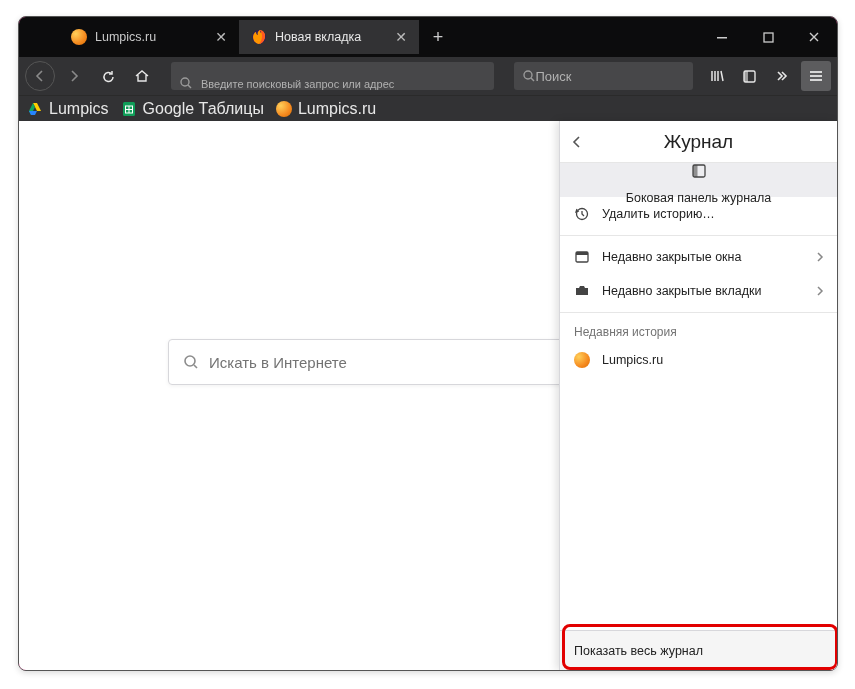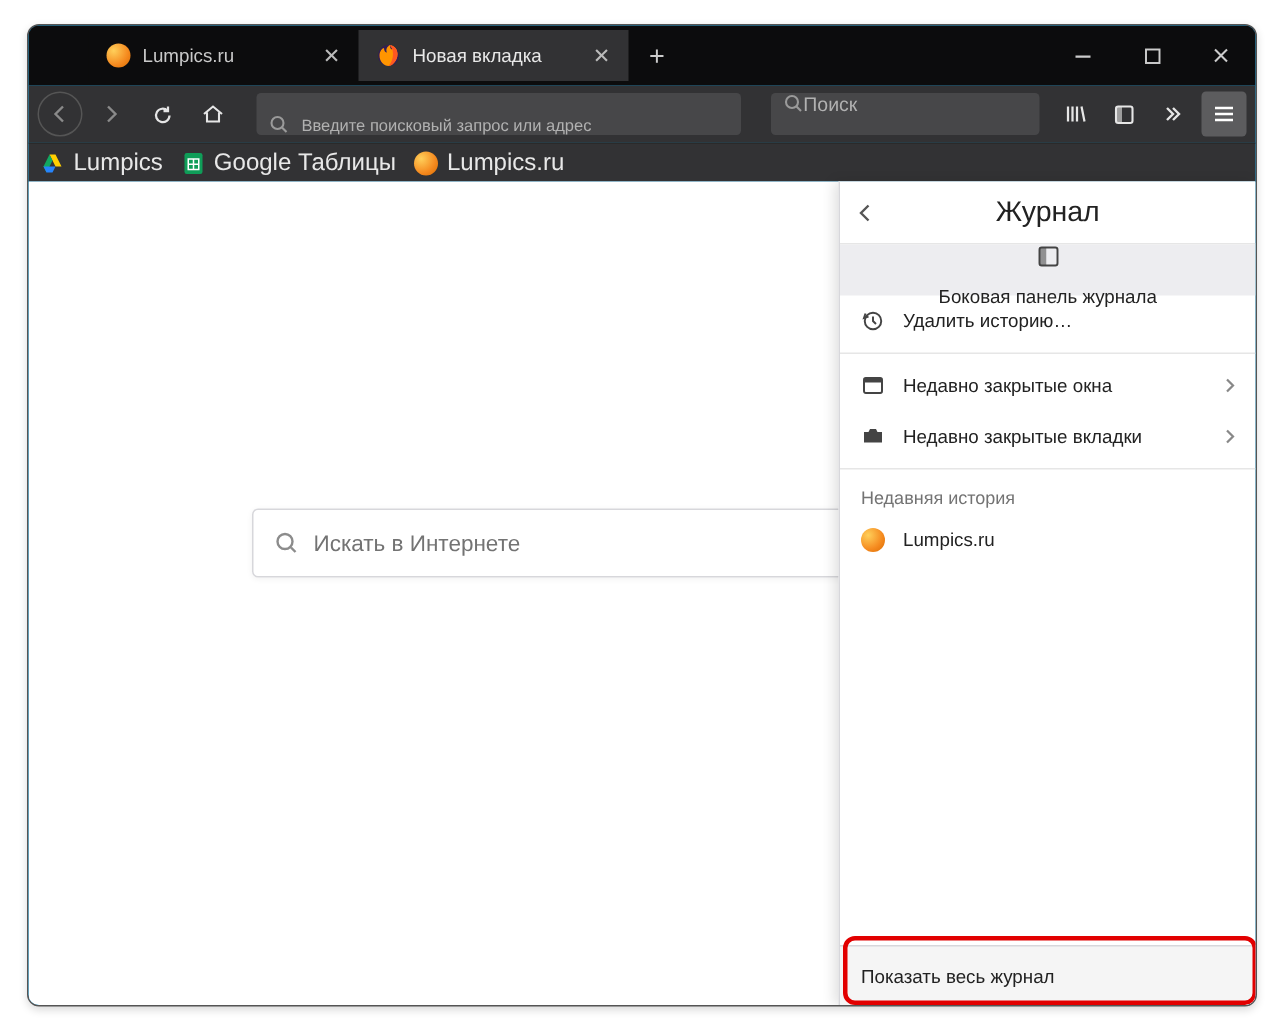--- a/index.html
+++ b/index.html
@@ -1,36 +1,36 @@
 <!DOCTYPE html>
 <html><head>
 <meta charset="utf-8">
 <style>
 * { margin:0; padding:0; box-sizing:border-box; font-family:"Segoe UI",Arial,sans-serif; }
 body { background:#fff; width:855px; height:689px; overflow:hidden; }
 .outer-frame { width:855px; height:689px; background:#fff; padding:16px 17px 18px 18px; }
-.window { width:820px; height:655px; background:#0ea5e9; border:1px solid #555; border-radius:8px; box-shadow:0 2px 6px rgba(0,0,0,0.15); overflow:hidden; position:relative; }
+.window { width:820px; height:655px; background:#ec4899; border:1px solid #555; border-radius:8px; box-shadow:0 2px 6px rgba(0,0,0,0.15); overflow:hidden; position:relative; }
 .tabbar { height:40px; background:#0c0c0d; display:flex; align-items:center; }
 .tabbar-left { width:40px; height:40px; }
 .tab { height:34px; display:flex; align-items:center; padding:0 10px 0 12px; color:#e8e8e8; font-size:12.5px; position:relative; min-width:180px; max-width:230px; }
 .tab.inactive { background:#0c0c0d; color:#c9c9c9; }
 .tab.active { background:#323234; }
 .tab .favicon { width:16px; height:16px; margin-right:8px; flex-shrink:0; }
 .tab .title { flex:1; white-space:nowrap; overflow:hidden; text-overflow:ellipsis; }
 .tab .close { width:16px; height:16px; display:flex; align-items:center; justify-content:center; color:#bbb; font-size:14px; }
 .newtab { width:30px; height:30px; display:flex; align-items:center; justify-content:center; color:#ccc; font-size:18px; margin-left:4px; }
 .wincontrols { margin-left:auto; display:flex; }
 .wincontrols .btn { width:46px; height:40px; display:flex; align-items:center; justify-content:center; color:#ccc; }
 .toolbar { height:38px; background:#323234; display:flex; align-items:center; padding:0 6px; gap:4px; }
 .nav-btn { width:30px; height:30px; display:flex; align-items:center; justify-content:center; border-radius:4px; color:#f0f0f0; }
 .nav-btn.circ { border:1px solid #6a6a6a; border-radius:50%; width:30px; height:30px; color:#bfbfbf;}
 .nav-btn.disabled { color:#777; border-color:#555;}
 .urlbar { flex:1.5; height:28px; background:#474749; border-radius:3px; display:flex; align-items:flex-end; padding:0 8px; color:#b1b1b1; font-size:11px; margin:0 10px; }
 .urlbar .mag { margin-right:8px; color:#999; }
-.searchbar { flex:0.8; height:28px; background:#474749; border-radius:3px; display:flex; padding:0 8px; color:#b1b1b1; font-size:13px; margin:0 6px; }
+.searchbar { flex:0.8; height:28px; background:#474749; border-radius:3px; display:flex; align-items:center; padding:0 8px; color:#b1b1b1; font-size:13px; margin:0 6px; }
 .tb-icon { width:28px; height:28px; display:flex; align-items:center; justify-content:center; color:#e6e6e6; }
 .hamburger { width:30px; height:30px; background:#5c5c5e; border-radius:3px; display:flex; align-items:center; justify-content:center; color:#fff; margin-left:2px; }
 .bookmarks { height:26px; background:#323234; display:flex; align-items:center; padding:0 8px; gap:12px; border-top:1px solid #2a2a2a; }
 .bk { display:flex; align-items:center; gap:6px; color:#e8e8e8; font-size:16px; }
 .bk .bico { width:16px; height:16px; }
 .content { background:#fff; position:absolute; top:104px; bottom:0; left:0; right:0;}
 .center-search { position:absolute; top:218px; left:50%; transform:translateX(-50%); width:520px; height:46px; border:1px solid #d7d7db; border-radius:4px; display:flex; align-items:center; padding:0 14px; color:#737373; font-size:15px; box-shadow:0 1px 4px rgba(0,0,0,0.06); }
 .center-search .mag { margin-right:10px; color:#8c8c8c; }
 .panel { position:absolute; top:104px; right:0; width:278px; bottom:0; background:#fff; border-left:1px solid #d7d7db; box-shadow:-3px 0 8px rgba(0,0,0,0.12); display:flex; flex-direction:column; }
 .panel-header { height:42px; display:flex; align-items:center; justify-content:center; position:relative; border-bottom:1px solid #e6e6e6; font-size:19px; color:#222; }

